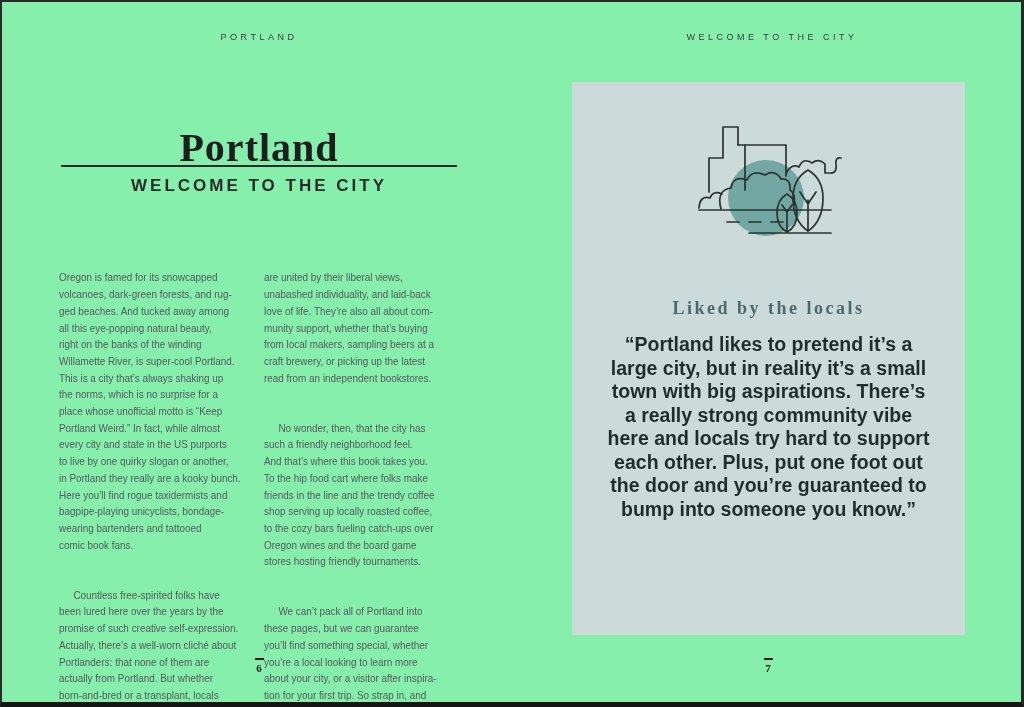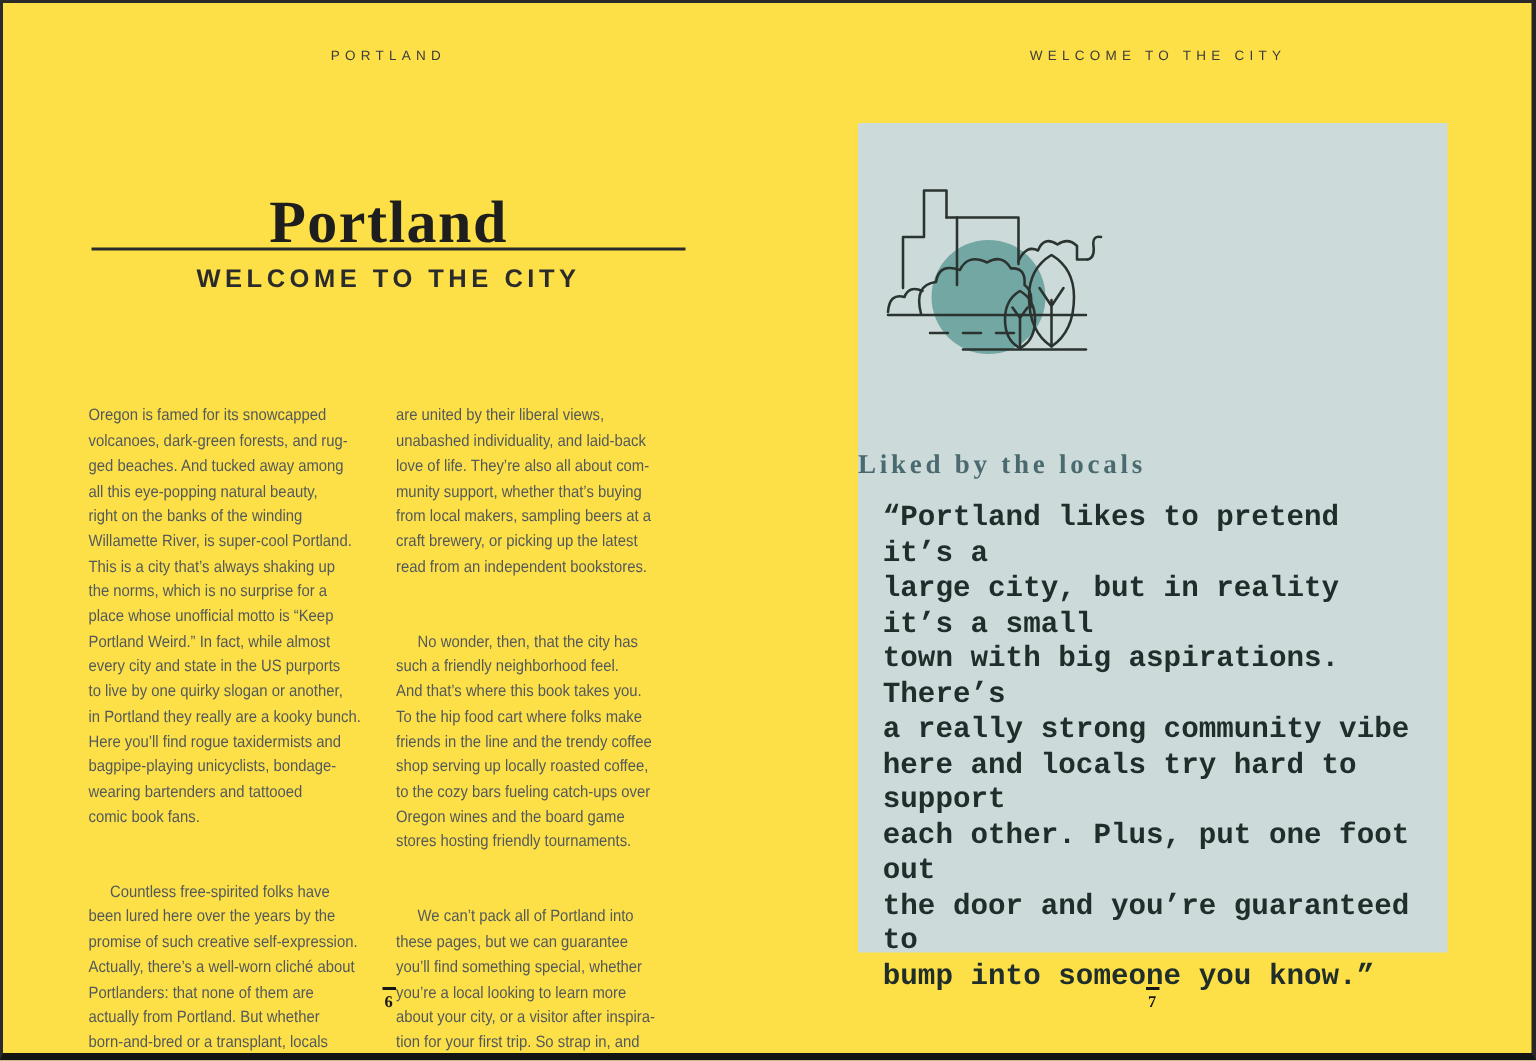--- a/index.html
+++ b/index.html
@@ -1,20 +1,20 @@
 <!DOCTYPE html>
 <html><head>
 <meta charset="utf-8">
 <style>
   html,body{margin:0;padding:0;background:#ffffff;}
   .sheet{
     position:relative;
     width:1024px;height:707px;
     box-sizing:border-box;
-    background:#fde047;
+    background:#86efac;
     border-top:2px solid #2a2a2a;
     border-left:2px solid #2a2a2a;
     border-right:3px solid #262626;
     border-bottom:5px solid #141414;
     overflow:hidden;
     font-family:"Liberation Sans",sans-serif;
   }
   .running-head{
     position:absolute;top:30px;width:400px;
     text-align:center;
@@ -50,31 +50,31 @@
     white-space:pre;
     transform:scaleX(0.9);
     transform-origin:left top;
   }
   .col1{left:57px;}
   .col2{left:262px;}
   .body-col p{margin:0;}
   .body-col p.indent{text-indent:16px;}
   .panel{
     position:absolute;left:570px;top:80px;width:393px;height:553px;
-    text-align:left;
+    text-align:center;
   }
   .illustration{margin:30px auto 0;width:180px;height:130px;}
   .panel-heading{
     margin-top:52px;
     font-family:"Liberation Serif",serif;
     font-weight:700;font-size:18px;letter-spacing:2.5px;
   }
   .quote{
     margin:14px auto 0;width:360px;
-    font-family:Liberation Mono, monospace;
+    font-family:Liberation Sans, sans-serif;
     font-weight:700;font-size:19.5px;line-height:23.5px;
     color:#1f2d2b;
     white-space:pre-line;
   }
   .attribution{
     margin-top:24px;
     font-size:11px;font-weight:700;letter-spacing:1.6px;
     color:#3e4d4e;
   }
   .pagenum{

